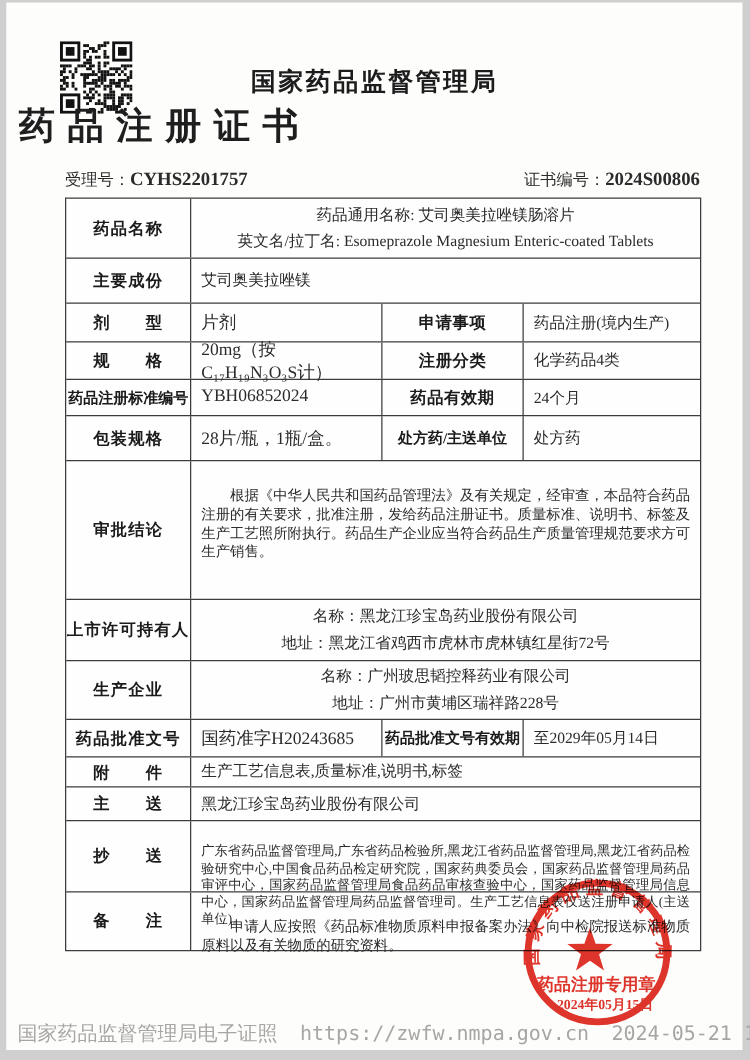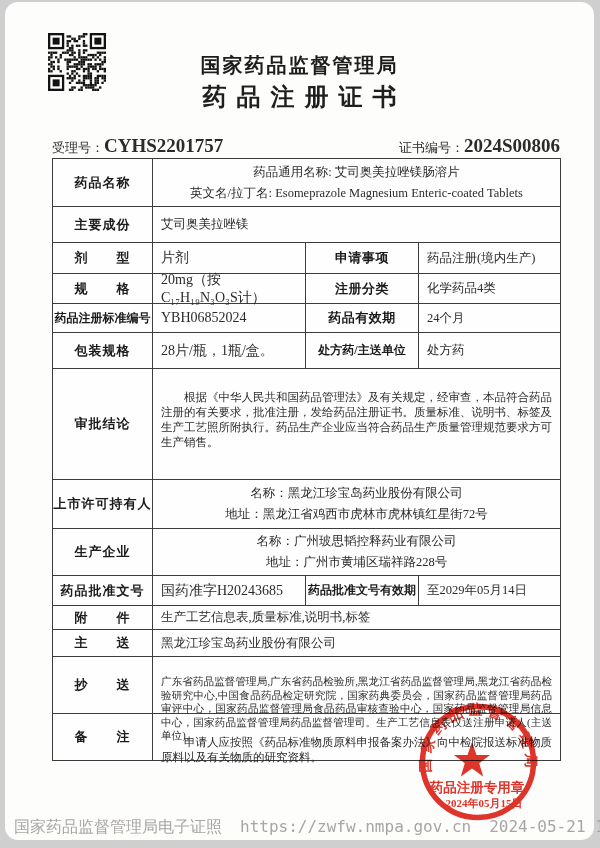--- a/index.html
+++ b/index.html
@@ -1,32 +1,32 @@
 <!DOCTYPE html>
 <html><head>
 <meta charset="utf-8">
 <style>
   * { margin:0; padding:0; box-sizing:border-box; }
   html,body { width:600px; height:848px; background:#cfcfcf; overflow:hidden;
               font-family:"Liberation Serif","DejaVu Serif",serif; }
   .page { position:absolute; top:2px; left:5px; right:6px; bottom:8px;
-          background:#fdfdfc; color:#2b2b2b;border-radius:13px; }
+          background:#fdfdfc; color:#2b2b2b; }
 
   .qr { position:absolute; left:43px; top:31px; width:58px; height:58px; }
 
   .agency { position:absolute; top:50px; left:0; right:0; text-align:center;
             font-family:"Liberation Sans","DejaVu Sans",sans-serif;
             font-weight:700; font-size:20px; letter-spacing:2px; color:#1c1c1c; }
-  .doc-title { position:absolute; top:79px; left:0; right:0; text-align:center;
-               font-size:24px; font-weight:600; letter-spacing:10px;
+  .doc-title { position:absolute; top:79px; left:0; right:0; text-align:left;
+               font-size:29px; font-weight:600; letter-spacing:10px;
                padding-left:10px; color:#1e1e1e; }
 
   .meta { position:absolute; top:133px; left:47px; right:34px;
           display:flex; justify-content:space-between; font-size:13px; }
-  .meta .bold { font-weight:700; font-size:19px; }
+  .meta .bold { font-weight:700; font-size:15px; }
 
   .doc-table { position:absolute; top:156px; left:47px; width:509px;
                border:1.5px solid #3c3c3c; background:#fefefe; }
   .trow { display:flex; align-items:stretch; }
   .trow + .trow { border-top:1px solid #3c3c3c; }
   .cell { display:flex; align-items:center; min-height:100%; }
   .cA { width:100px; flex:0 0 100px; border-right:1px solid #3c3c3c;
         justify-content:center; text-align:center;
         font-weight:700; font-size:13px; letter-spacing:1px; color:#1b1b1b; }
   .cA.tight { font-size:12px; letter-spacing:0; }

